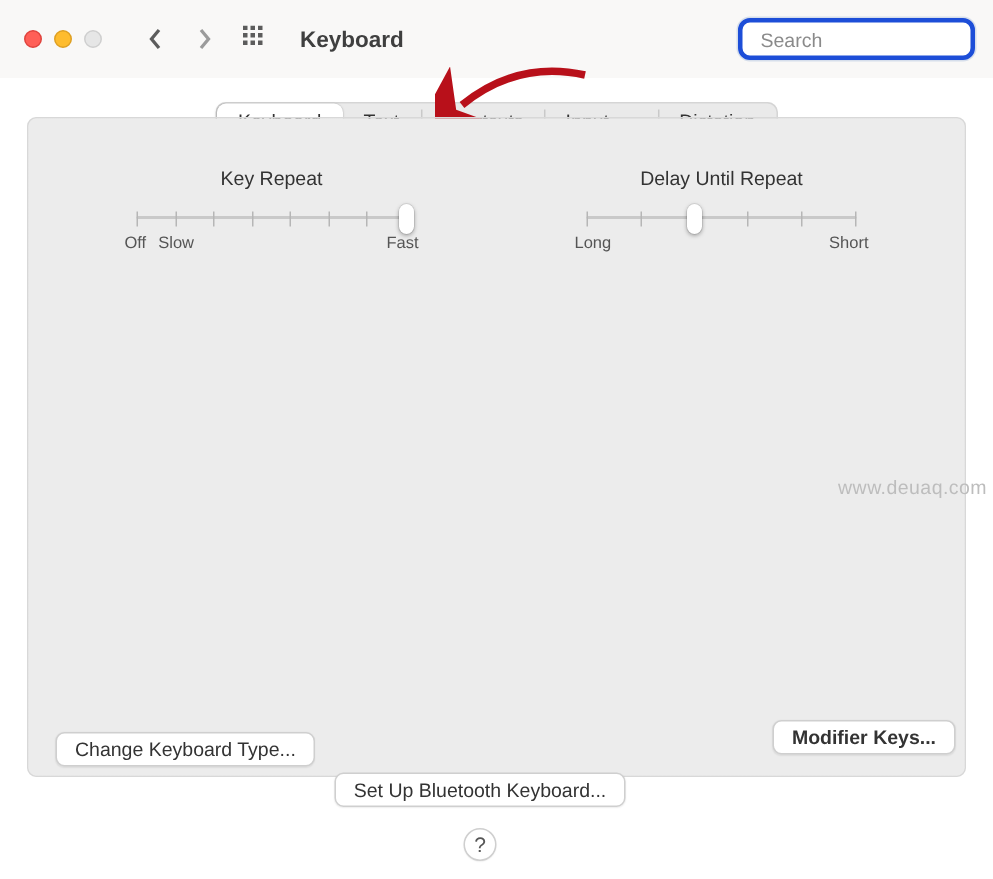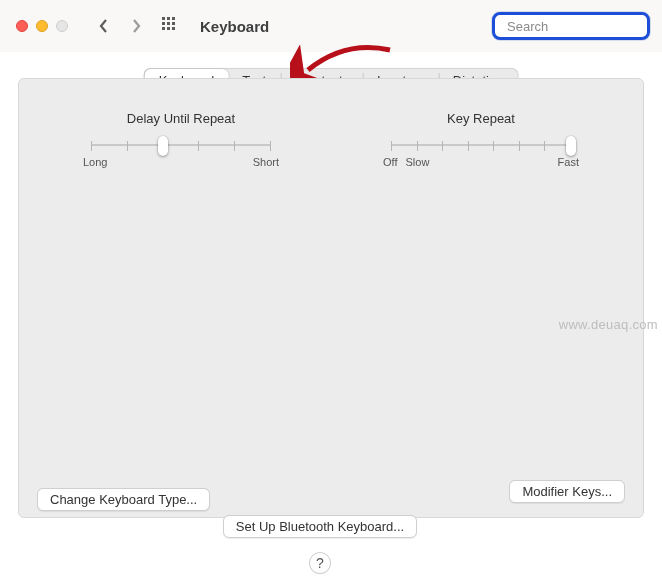--- a/index.html
+++ b/index.html
@@ -124,21 +124,21 @@
     background: #fff;
     border: 0.5px solid #cfcfcf;
     border-radius: 6px;
     padding: 3px 12px;
     font-size: 13px;
     color: #333;
     box-shadow: 0 0.5px 1px rgba(0,0,0,0.07);
     white-space: nowrap;
   }
   .btn-change { position:absolute; left: 18px; bottom: 6px; }
-  .btn-mod { position:absolute; right: 18px; bottom: 14px; }
+  .btn-mod { position:absolute; right: 6px; bottom: 14px; font-weight: bold; }
 
   .footer {
     position:absolute; left:0; right:0; bottom: 12px;
     display:flex; justify-content:flex-end; align-items:center;
     gap: 14px; padding-right: 22px; flex-direction: column;
   }
   .help {
     width: 22px; height: 22px; border-radius: 50%;
     border: 0.5px solid #cfcfcf; background:#fff;
     display:flex; align-items:center; justify-content:center;
@@ -217,41 +217,20 @@
     </marker>
   </defs>
   <path d="M 100 8 Q 55 -2 18 28" fill="none" stroke="#b8101a" stroke-width="5" marker-end="url(#ah)"></path>
 </svg>
 
 <div class="content">
 
   <div class="sliders">
 
     <div class="slider-group">
-      <div class="slider-label">Delay Until Repeat</div>
-      <div class="track-wrap">
-        <div class="track">
-          <div class="ticks">
-            <div class="tick"></div>
-              <div class="tick"></div>
-              <div class="tick"></div>
-            <div class="tick"></div>
-              <div class="tick"></div>
-              <div class="tick"></div>
-          </div>
-          <div class="knob" style="left:40%"></div>
-        </div>
-        <div class="slider-end-labels">
-          <span>Long</span>
-          <span>Short</span>
-        </div>
-      </div>
-    </div>
-
-    <div class="slider-group">
       <div class="slider-label">Key Repeat</div>
       <div class="track-wrap">
         <div class="track">
           <div class="ticks">
             <div class="tick"></div>
               <div class="tick"></div>
               <div class="tick"></div>
               <div class="tick"></div>
             <div class="tick"></div>
               <div class="tick"></div>
@@ -262,20 +241,41 @@
         </div>
         <div class="slider-end-labels">
           <span class="leftpair">
             <span>Off</span>
             <span>Slow</span>
           </span>
           <span>Fast</span>
         </div>
       </div>
     </div>
+
+    <div class="slider-group">
+      <div class="slider-label">Delay Until Repeat</div>
+      <div class="track-wrap">
+        <div class="track">
+          <div class="ticks">
+            <div class="tick"></div>
+              <div class="tick"></div>
+              <div class="tick"></div>
+            <div class="tick"></div>
+              <div class="tick"></div>
+              <div class="tick"></div>
+          </div>
+          <div class="knob" style="left:40%"></div>
+        </div>
+        <div class="slider-end-labels">
+          <span>Long</span>
+          <span>Short</span>
+        </div>
+      </div>
+    </div>
   </div>
 
   <button class="btn btn-change">Change Keyboard Type...</button>
   <button class="btn btn-mod">Modifier Keys...</button>
 </div>
 
 <div class="footer">
   <button class="btn">Set Up Bluetooth Keyboard...</button>
   <div class="help">?</div>
 </div>

